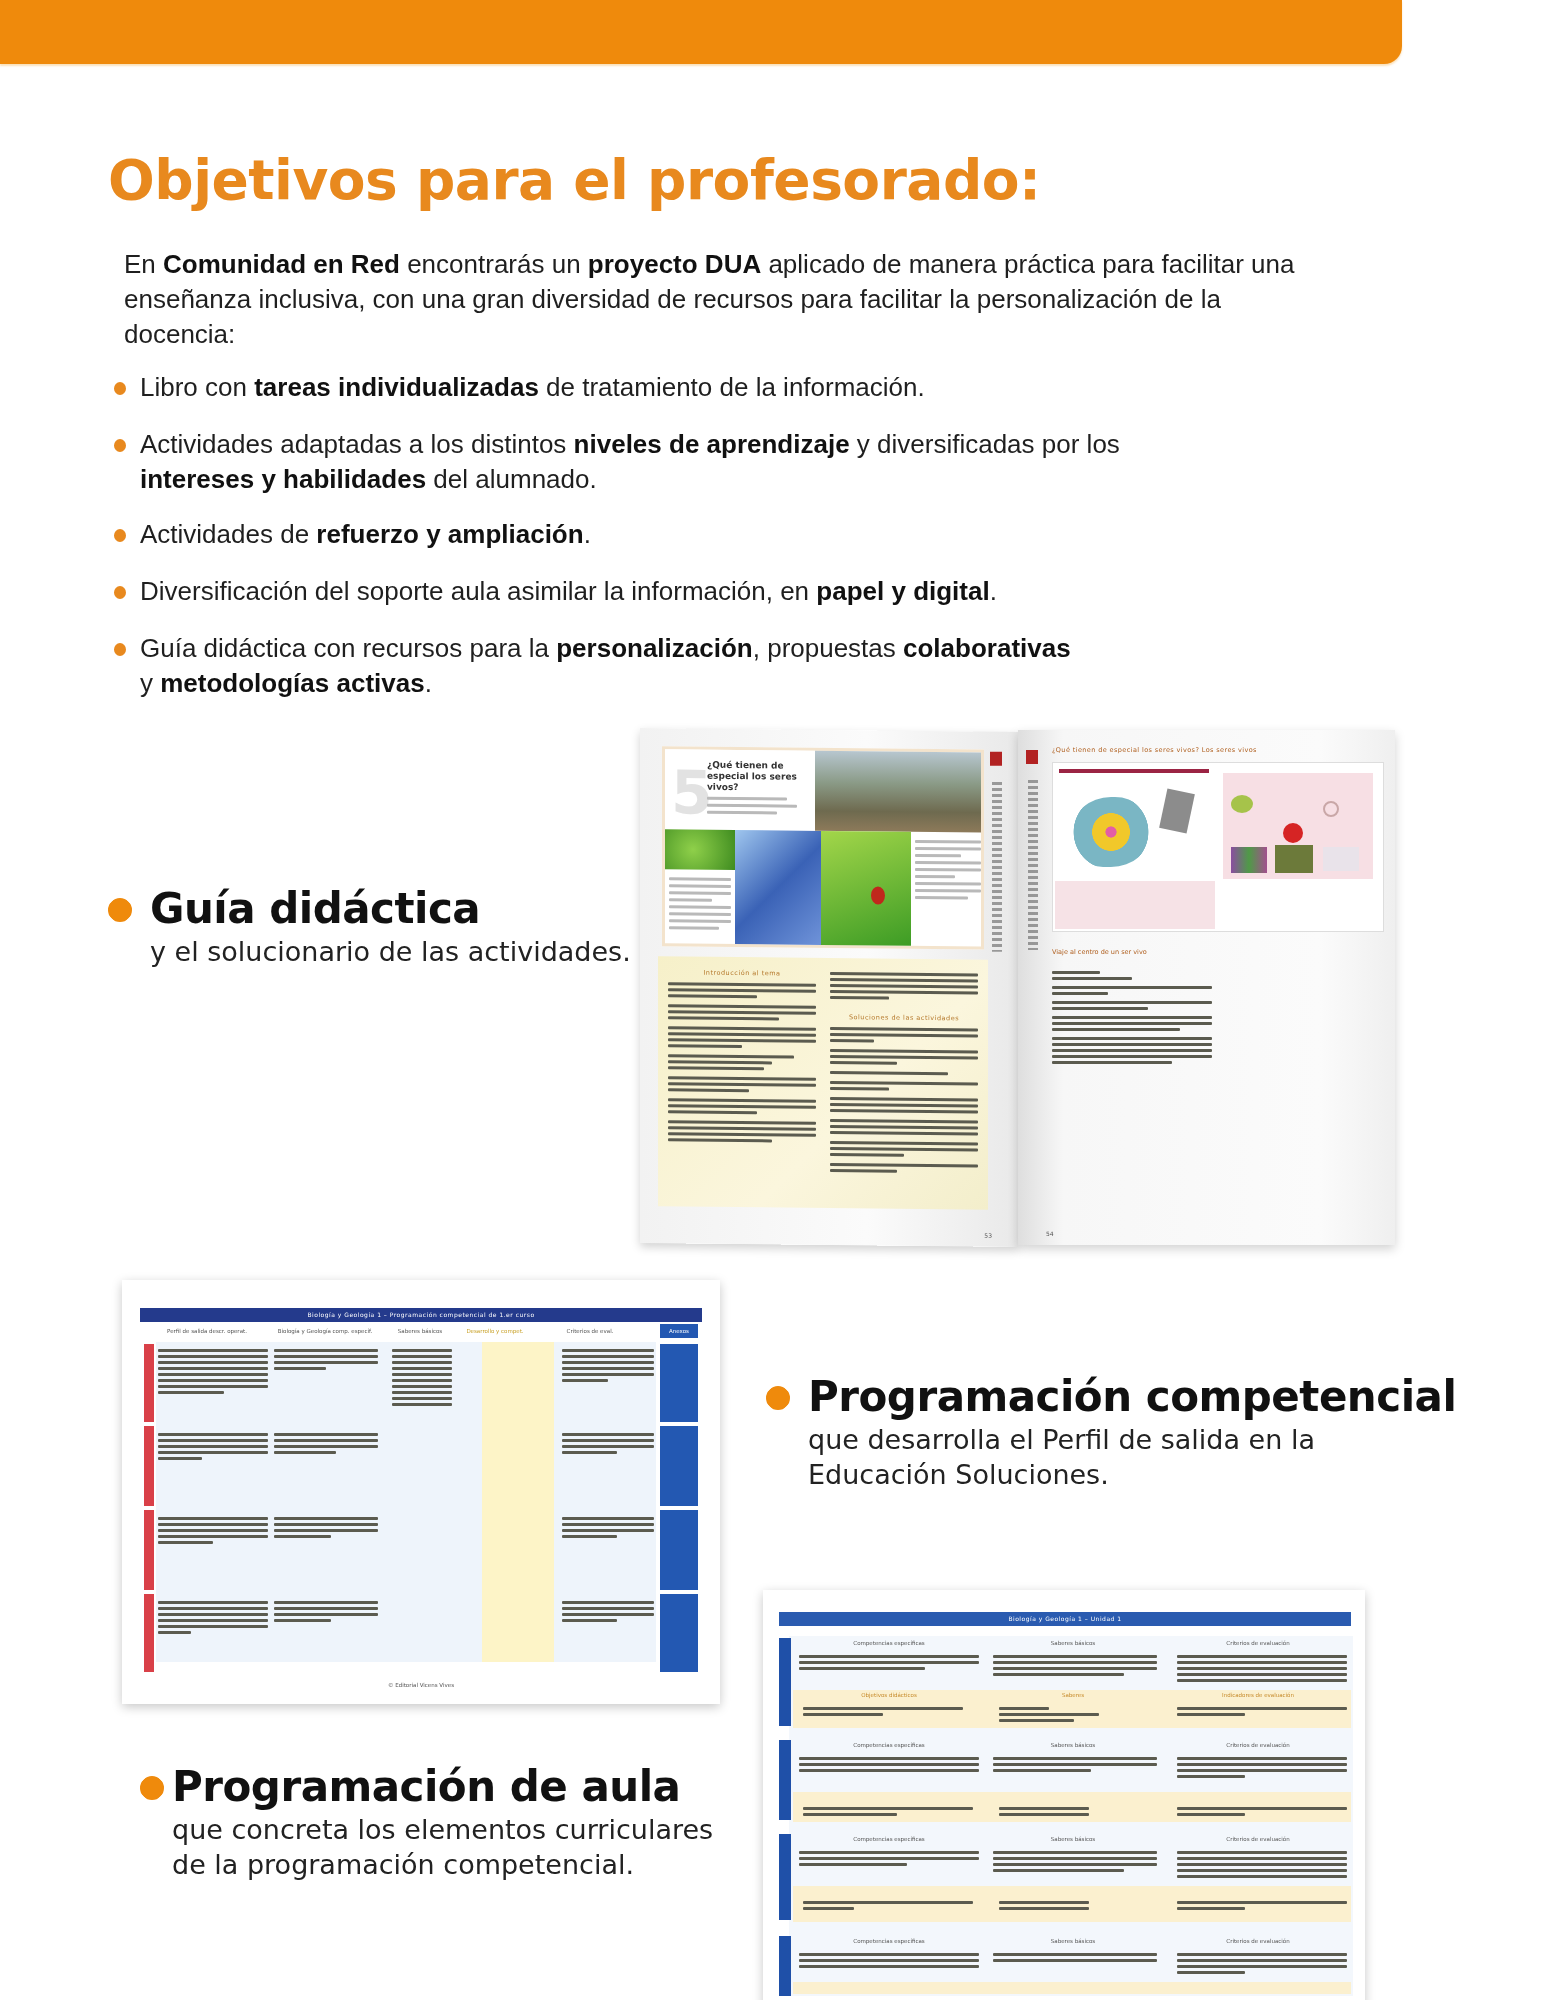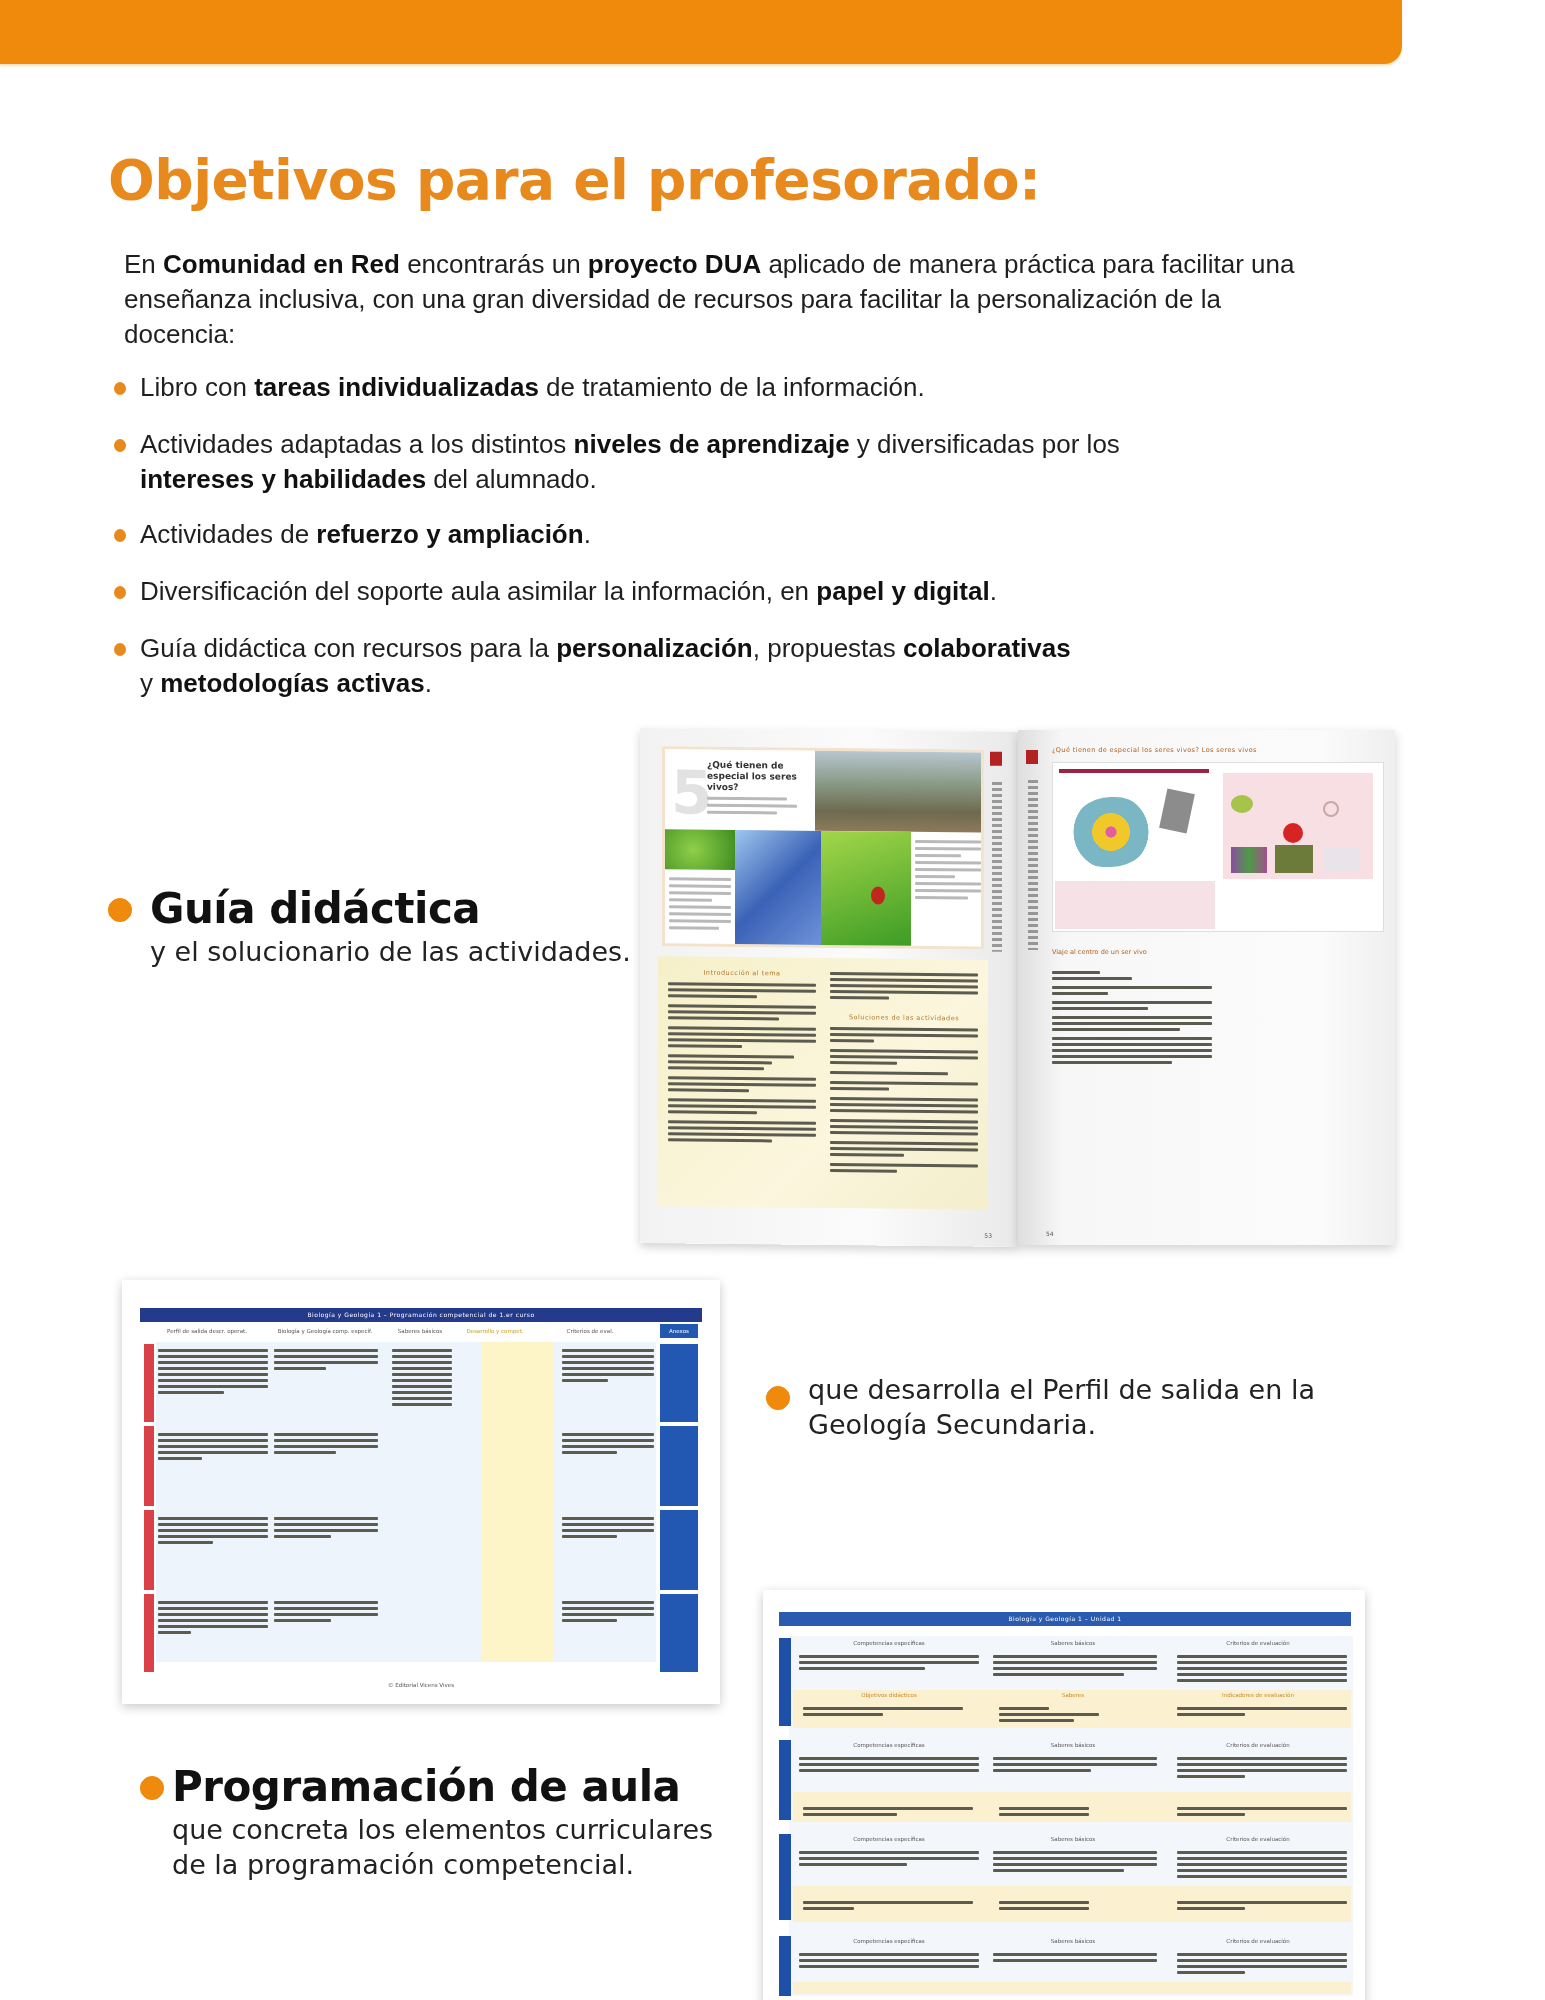--- a/index.html
+++ b/index.html
@@ -354,22 +354,23 @@
       <div class="dark-line"></div>
       <div class="dark-line"></div>
       <div class="dark-line" style="width:60%"></div>
   </div>
   <div class="foot-note" style="left:0;width:598px;top:402px">© Editorial Vicens Vives</div>
 </div>
 
 <div class="feature" style="left:766px;top:1372px;">
   <span class="feature-dot" style="left:0;top:14px"></span>
   <div style="margin-left:42px">
+    <div class="feature-title">Programación competencial</div>
     <div class="feature-sub">que desarrolla el Perfil de salida en la</div>
-    <div class="feature-sub">Geología Secundaria.</div>
+    <div class="feature-sub">Educación Soluciones.</div>
   </div>
 </div>
 
 <div class="table-thumb" style="left:763px;top:1590px;width:602px;height:420px;">
   <div class="tt-header" style="left:16px;top:22px;width:572px;background:#2a5bb0;">Biología y Geología 1 – Unidad 1</div>
   <div class="light-bg" style="left:26px;top:46px;width:564px;height:360px;background:#f3f7fc"></div>
   <div class="blue-tab" style="left:16px;top:48px;height:88px"></div>
   <div class="blue-tab" style="left:16px;top:150px;height:80px"></div>
   <div class="blue-tab" style="left:16px;top:244px;height:86px"></div>
   <div class="blue-tab" style="left:16px;top:346px;height:60px"></div>

